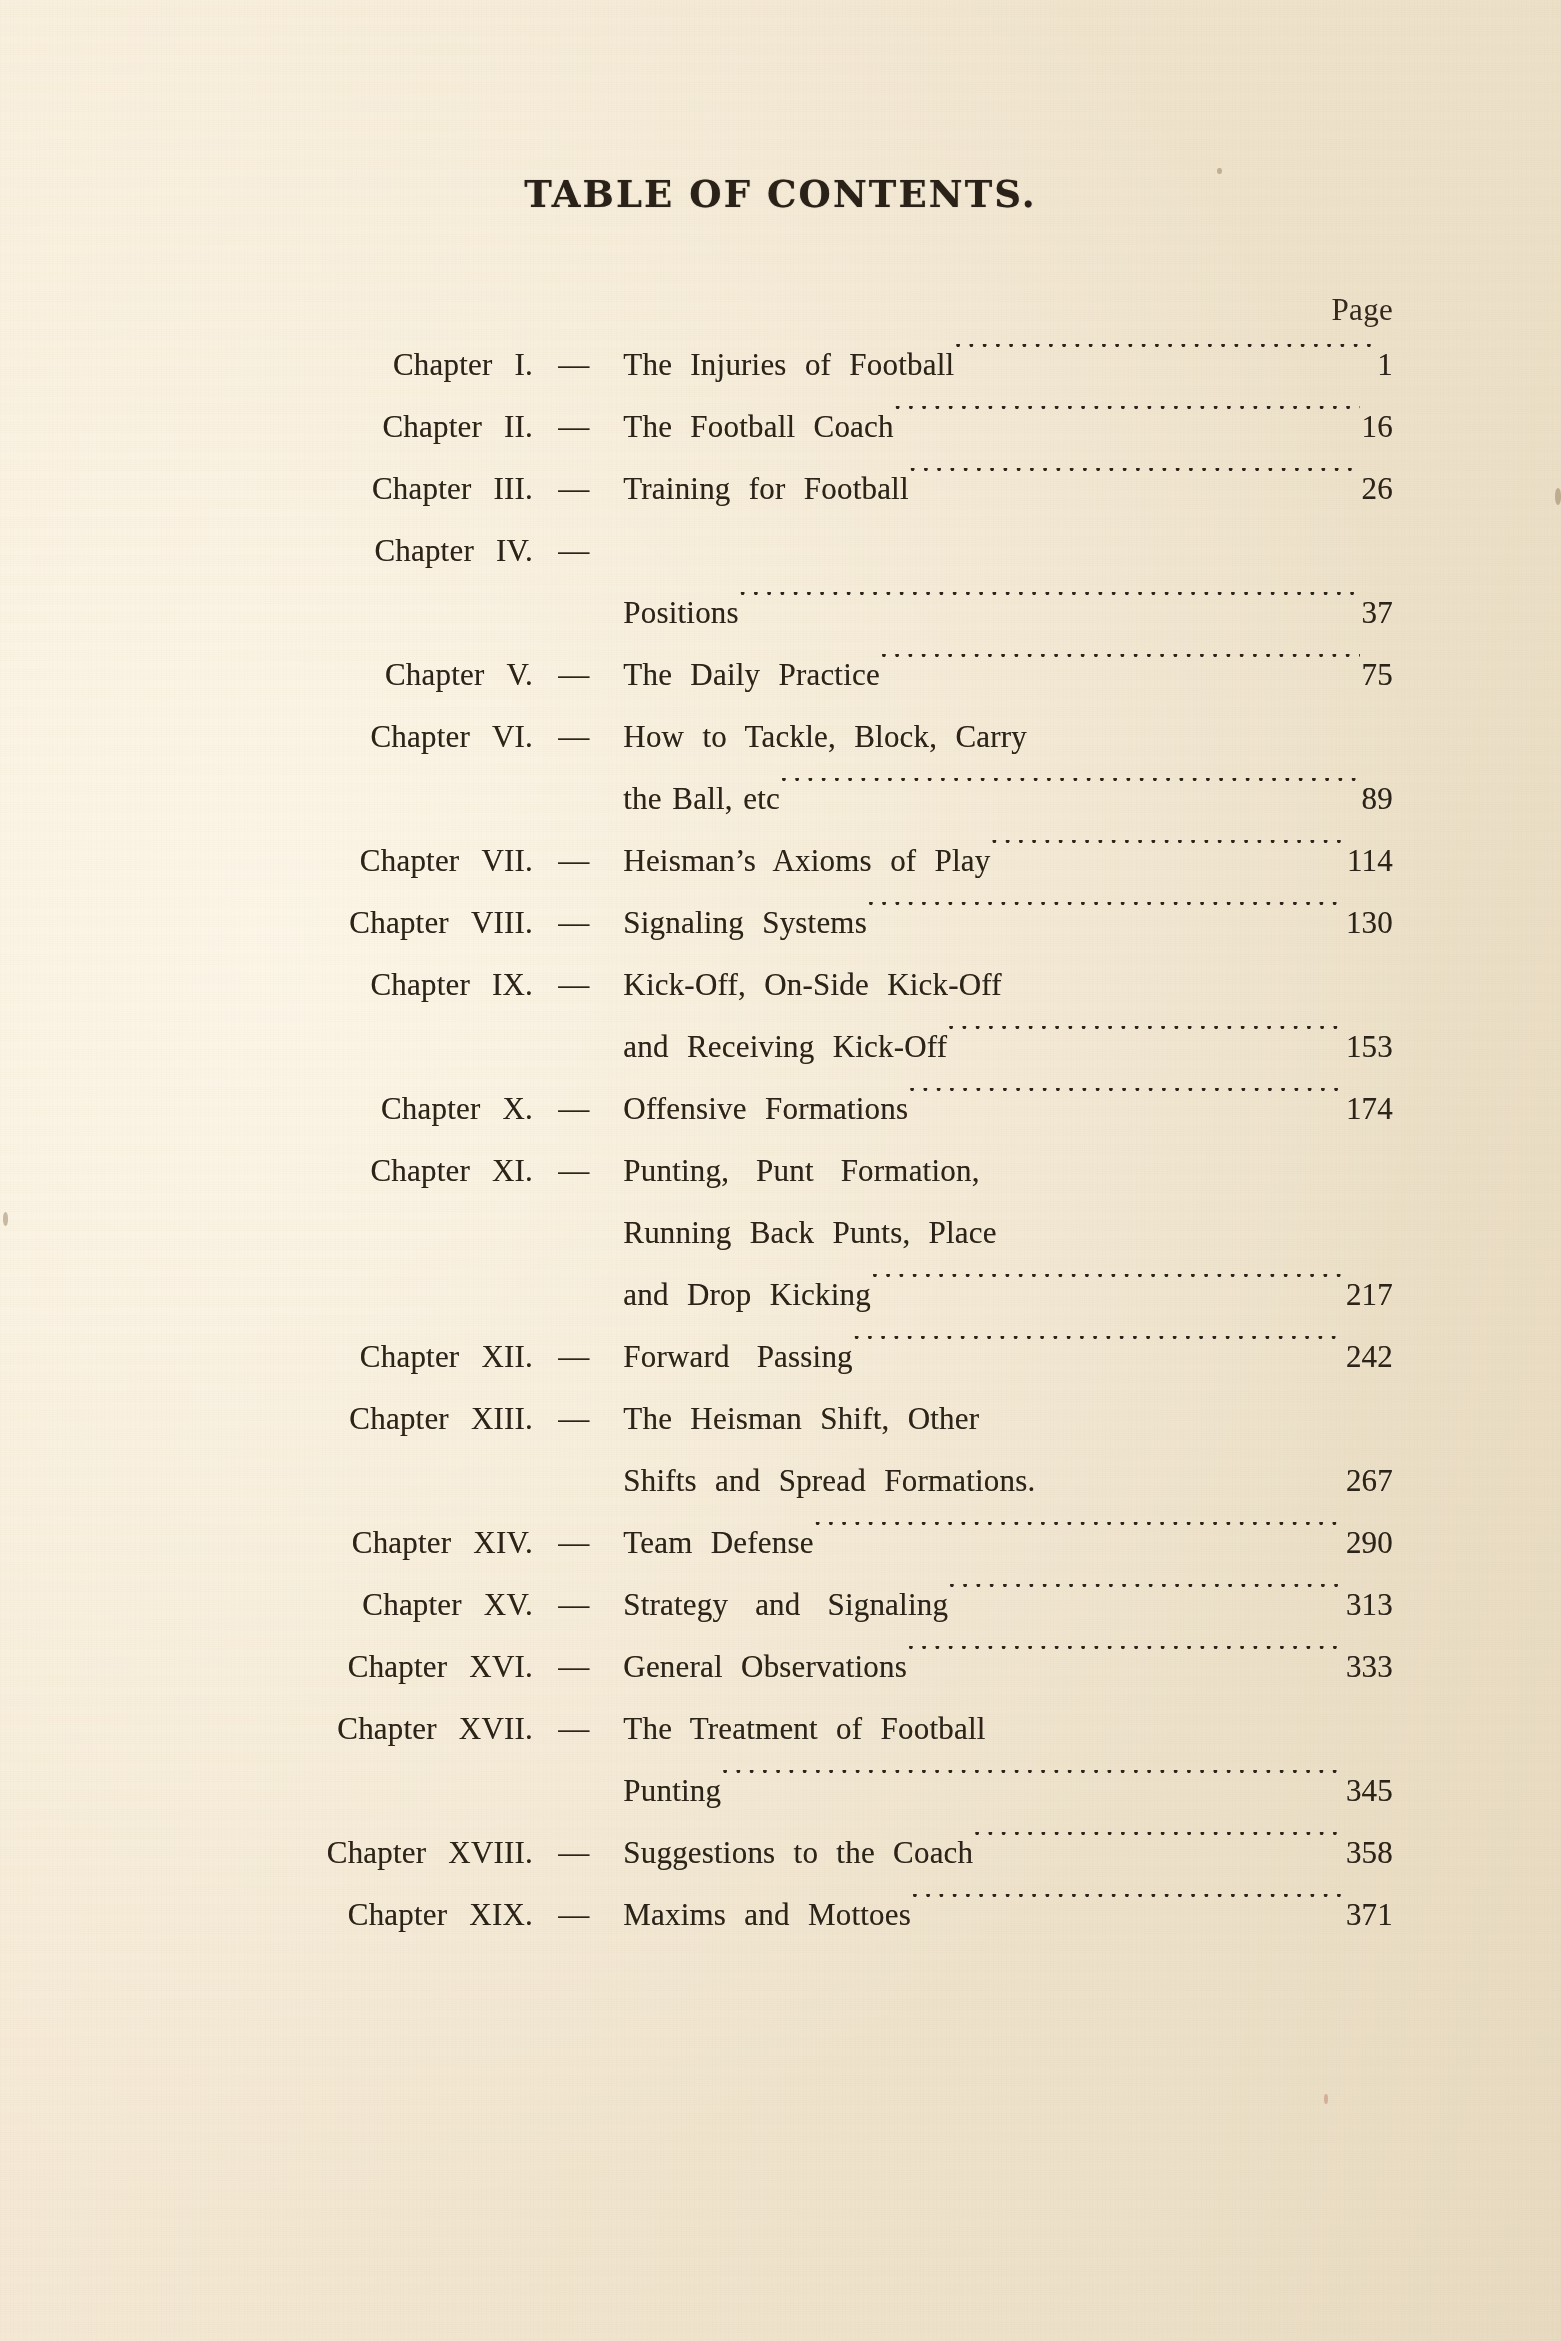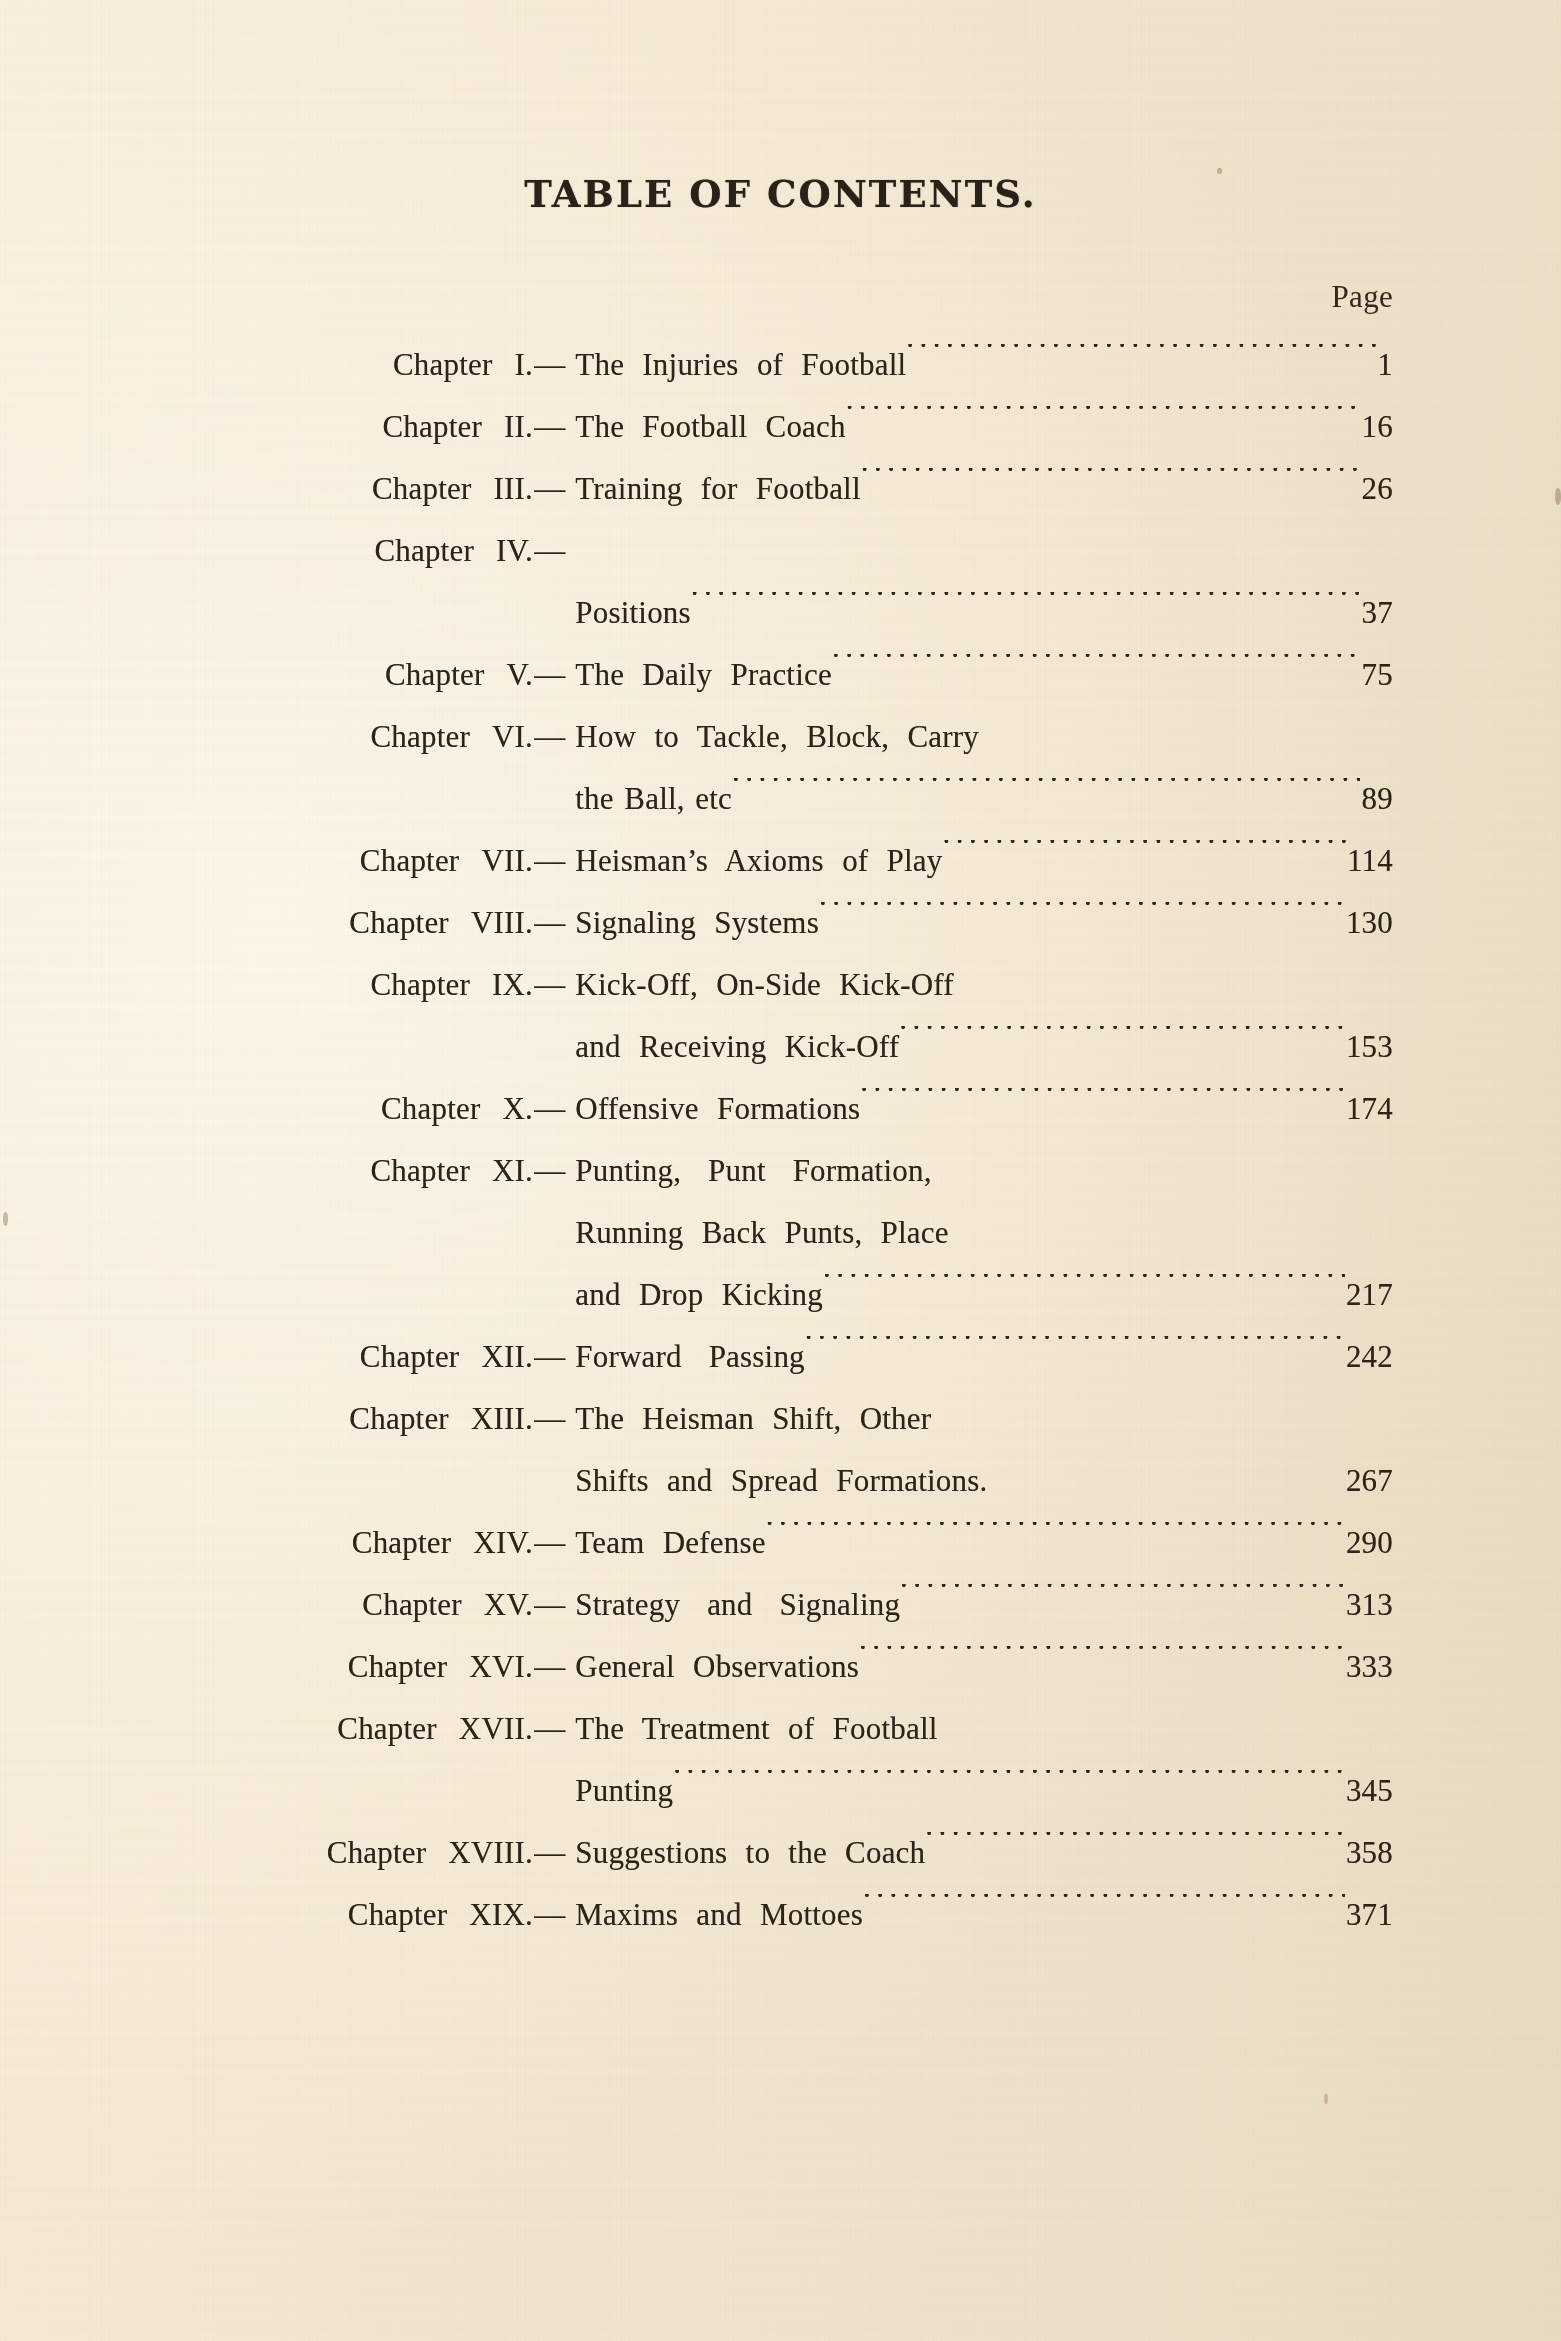--- a/index.html
+++ b/index.html
@@ -58,21 +58,21 @@
     font-weight: 700;
     font-size: 37px;
     letter-spacing: 2.1px;
     color: #2a2218;
     text-shadow: 0 0 0.9px rgba(42,34,24,0.55);
   }
 
   
   #page-header {
     position: absolute;
-    top: 279px;
+    top: 292px;
     right: 168px;
     font-size: 31px;
     letter-spacing: 0.3px;
     color: #33291d;
   }
 
   
   #toc-list {
     position: absolute;
     left: 122px;
@@ -86,20 +86,21 @@
     display: flex;
     align-items: baseline;
     width: 100%;
     height: 62px;
     font-size: 31px;
     line-height: 62px;
     white-space: nowrap;
     letter-spacing: 0.2px;
     color: #2c2419;
     text-shadow: 0 0 0.6px rgba(44,36,25,0.45);
+    gap: 24px;
   }
 
   
   .label-group {
     display: flex;
     align-items: baseline;
     justify-content: flex-end;
     width: 411px;
     flex: 0 0 411px;
   }

